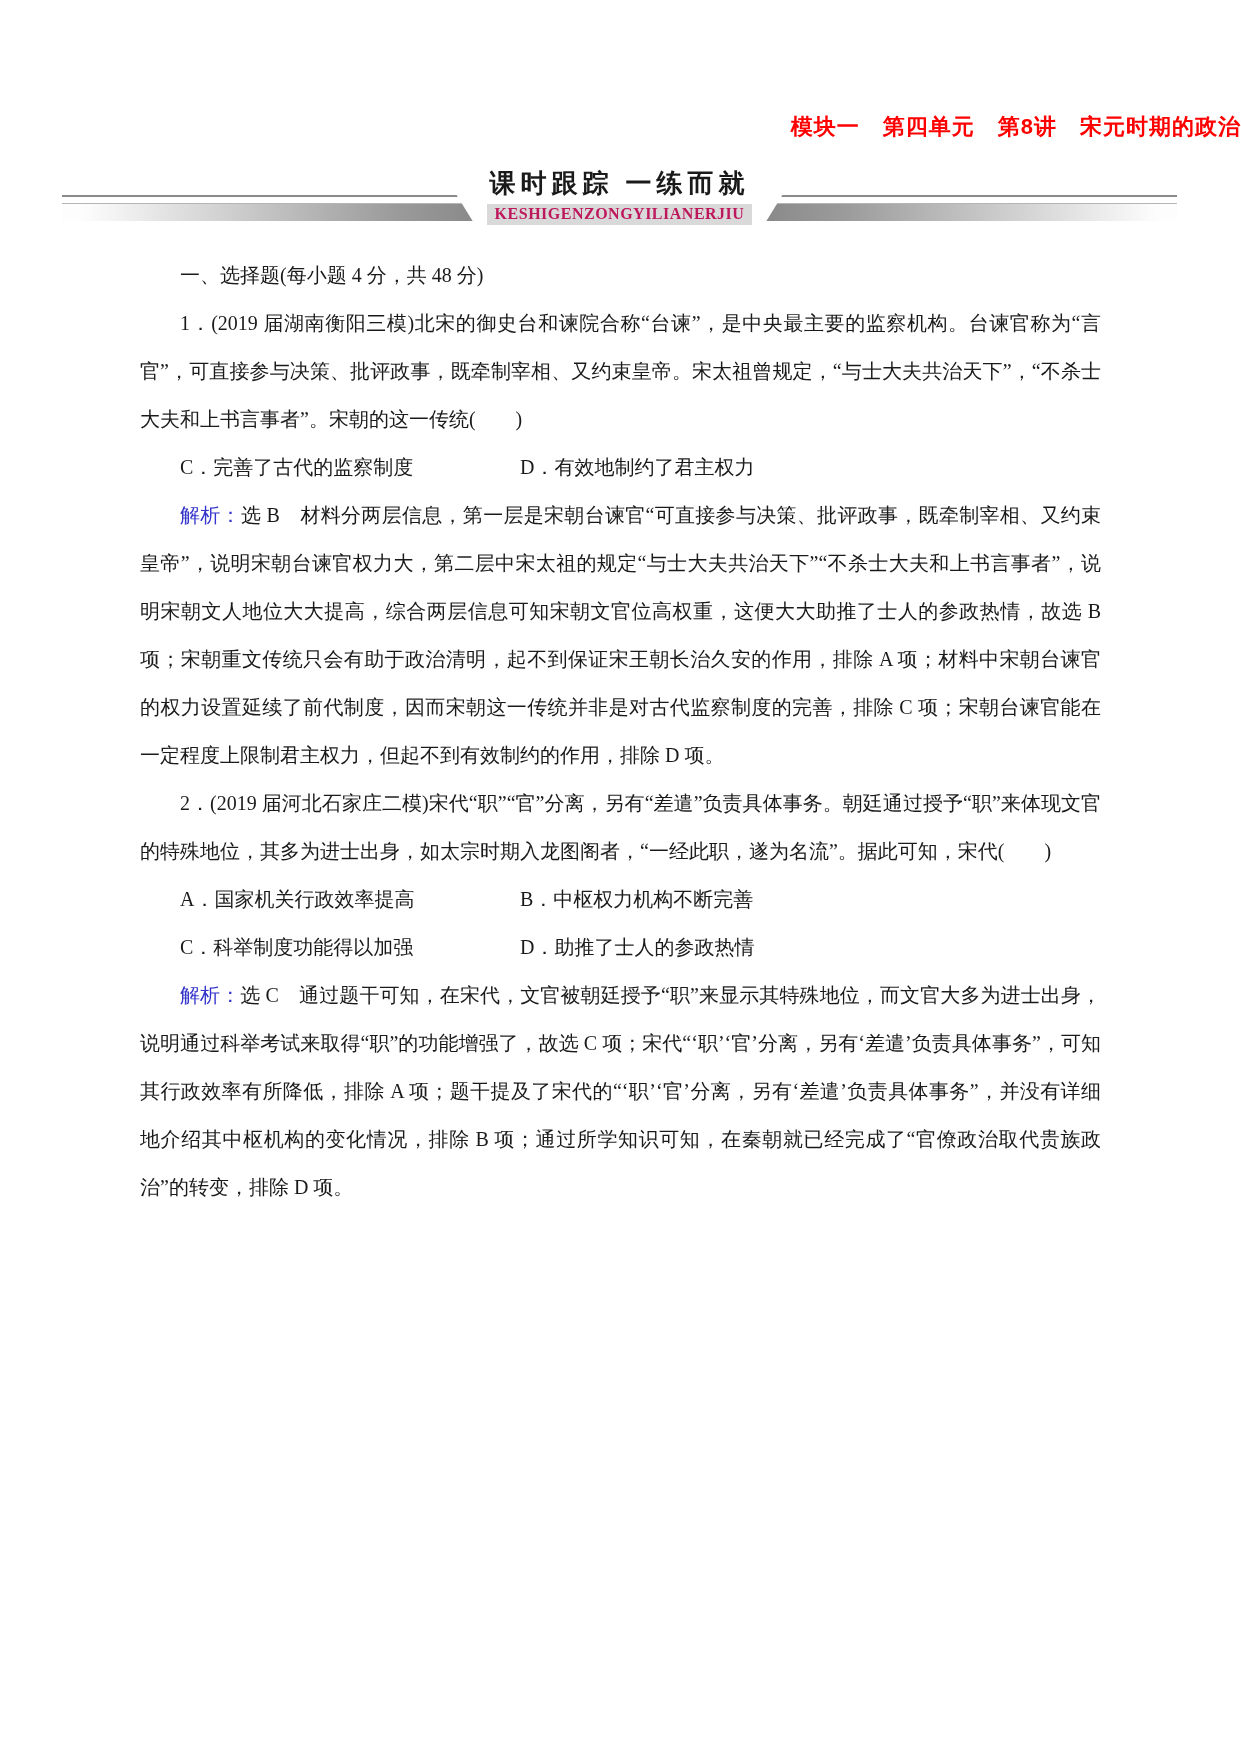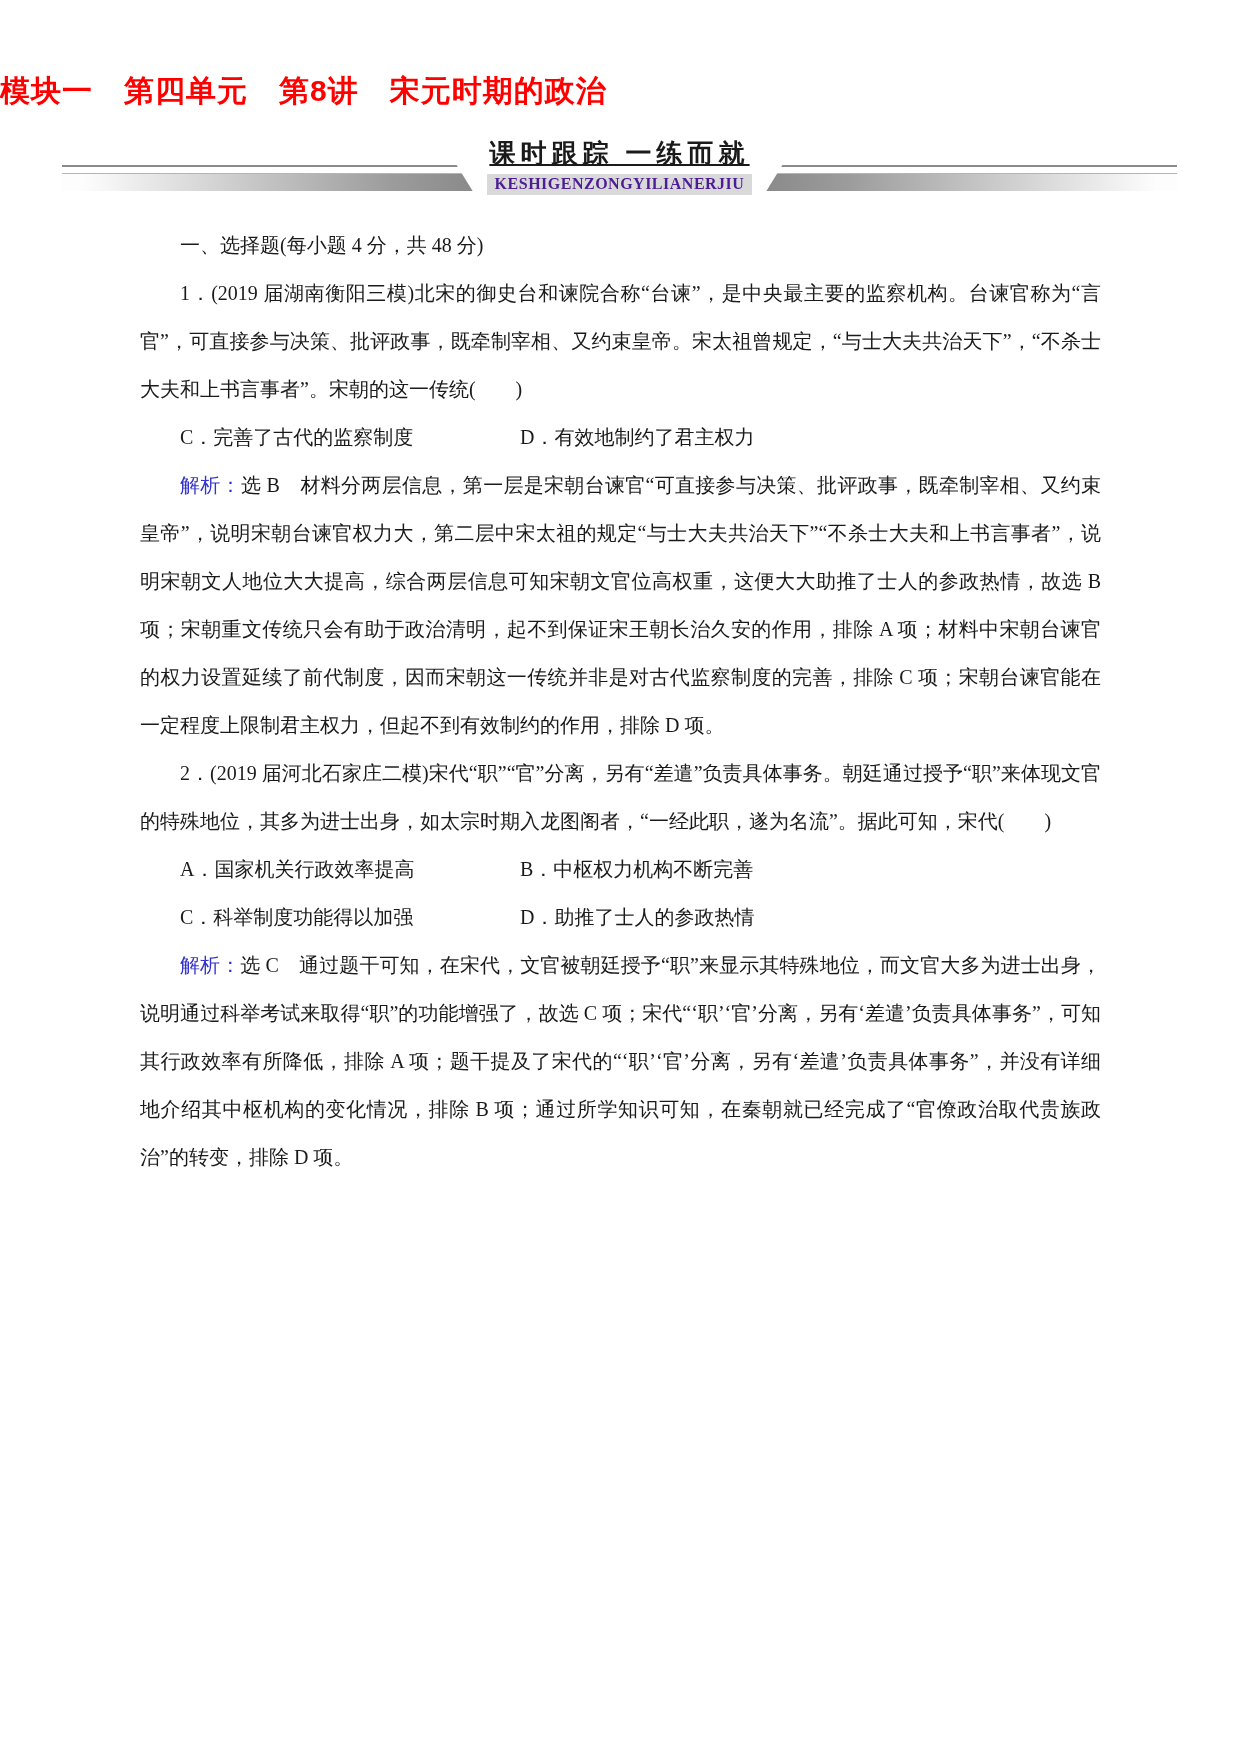--- a/index.html
+++ b/index.html
@@ -7,25 +7,25 @@
     position: relative;
     width: 1241px;
     height: 1754px;
     background: #ffffff;
     overflow: hidden;
     font-family: "Liberation Serif", "DejaVu Serif", serif;
     color: #1a1a1a;
   }
   .title {
     margin: 0;
-    padding-top: 71px;
-    text-align: left;
+    padding-top: 112px;
+    text-align: right;
     font-family: "Liberation Sans", "DejaVu Sans", sans-serif;
     font-weight: bold;
-    font-size: 30px;
+    font-size: 22px;
     letter-spacing: 1px;
   }
   
   .banner {
     display: flex;
     align-items: flex-end;
     margin: 24px 64px 0 62px;
   }
   .bar { flex: 1; height: 26px; margin-bottom: 4px; }
   .bar-left  { clip-path: polygon(0 0, calc(100% - 16px) 0, 100% 100%, 0 100%); }
@@ -40,30 +40,29 @@
   .bar-left  .bar-grad { background: linear-gradient(to right, #fdfdfd 5%, #9c9c9c 80%, #8a8a8a); }
   .bar-right .bar-grad { background: linear-gradient(to right, #8a8a8a, #9c9c9c 20%, #fdfdfd 95%); }
   .banner-center { padding: 0 14px; text-align: center; }
   .banner-main {
     font-family: "Liberation Sans", "DejaVu Sans", sans-serif;
     font-weight: bold;
     font-size: 26px;
     letter-spacing: 5px;
     color: #1a1a1a;
     white-space: nowrap;
-    text-decoration: underline;
   }
   .banner-sub {
     margin-top: 3px;
     background: #d9d9d9;
     font-family: "Liberation Serif", "DejaVu Serif", serif;
     font-weight: bold;
     font-size: 16px;
     letter-spacing: 0.5px;
-    color: #4c1d95;
+    color: #be185d;
     padding: 1px 8px 2px 8px;
     white-space: nowrap;
   }
   
   .content {
     margin: 26px auto 0 auto;
     width: 961px;
     font-size: 20px;
     line-height: 48px;
     text-align: justify;

